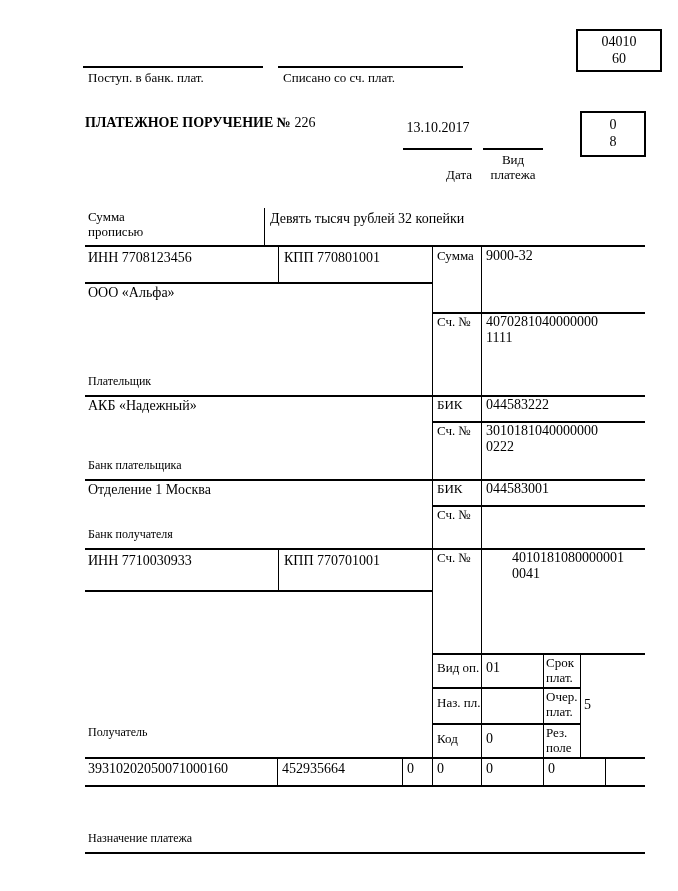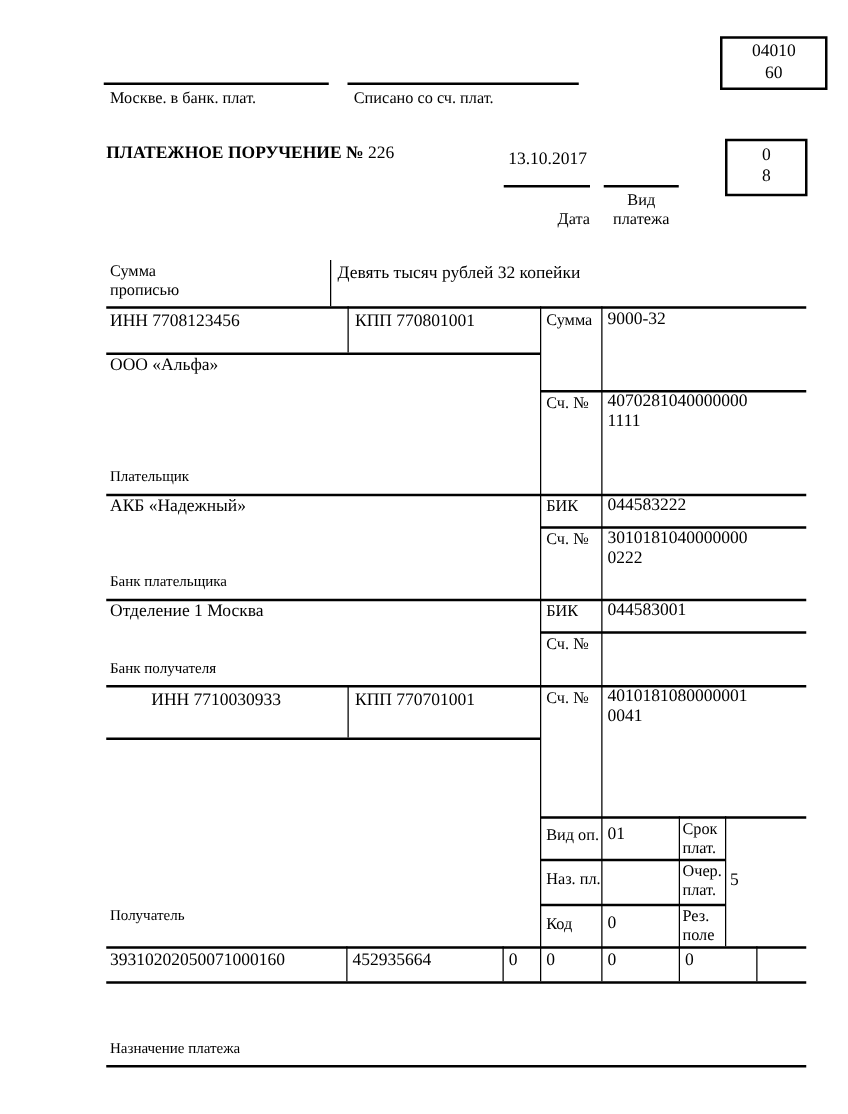--- a/index.html
+++ b/index.html
@@ -14,21 +14,21 @@
   .vline{position:absolute;width:1px;background:#000;}
   .box{position:absolute;border:2px solid #000;display:flex;align-items:center;justify-content:center;
        text-align:center;white-space:pre-line;line-height:1.2;font-size:14px;}
 </style>
 </head>
 <body>
 
 <div class="page">
 
   <div class="hline" style="left:83px;top:66px;width:180px;"></div>
-  <div class="txt lbl" style="left:88px;top:71px;">Москве. в банк. плат.</div>
+  <div class="txt lbl" style="left:88px;top:71px;">Поступ. в банк. плат.</div>
   <div class="hline" style="left:278px;top:66px;width:185px;"></div>
   <div class="txt lbl" style="left:283px;top:71px;">Списано со сч. плат.</div>
   <div class="box" style="left:576px;top:29px;width:82px;height:39px;">04010
 60</div>
 
   <div class="txt" style="left:85px;top:115px;"><span class="bold">ПЛАТЕЖНОЕ ПОРУЧЕНИЕ №</span>&nbsp;<span>226</span></div>
   <div class="txt ctr" style="left:400px;top:120px;width:76px;">13.10.2017</div>
   <div class="hline" style="left:403px;top:148px;width:69px;"></div>
   <div class="txt lbl ctr" style="left:403px;top:168px;width:69px;text-align:right;">Дата</div>
   <div class="hline" style="left:483px;top:148px;width:60px;"></div>
@@ -86,24 +86,24 @@
 0222</div>
   <div class="txt sec" style="left:88px;top:459px;">Банк плательщика</div>
 
   <div class="txt" style="left:88px;top:482px;">Отделение 1 Москва</div>
   <div class="txt lbl" style="left:437px;top:482px;">БИК</div>
   <div class="txt" style="left:486px;top:481px;">044583001</div>
   <div class="txt lbl" style="left:437px;top:508px;">Сч. №</div>
   <div class="txt" style="left:486px;top:507px;"></div>
   <div class="txt sec" style="left:88px;top:528px;">Банк получателя</div>
 
-  <div class="txt" style="left:88px;top:553px;margin-left:33px;">ИНН 7710030933</div>
+  <div class="txt" style="left:88px;top:553px;">ИНН 7710030933</div>
   <div class="txt" style="left:284px;top:553px;">КПП 770701001</div>
   <div class="txt lbl" style="left:437px;top:551px;">Сч. №</div>
-  <div class="txt" style="left:486px;top:550px;">4010181080000001
+  <div class="txt" style="left:512px;top:550px;">4010181080000001
 0041</div>
   <div class="txt sec" style="left:88px;top:726px;">Получатель</div>
 
   <div class="txt lbl" style="left:437px;top:661px;">Вид оп.</div>
   <div class="txt" style="left:486px;top:660px;">01</div>
   <div class="txt lbl" style="left:546px;top:656px;">Срок
 плат.</div>
   <div class="txt lbl" style="left:437px;top:696px;">Наз. пл.</div>
   <div class="txt lbl" style="left:546px;top:690px;">Очер.
 плат.</div>

